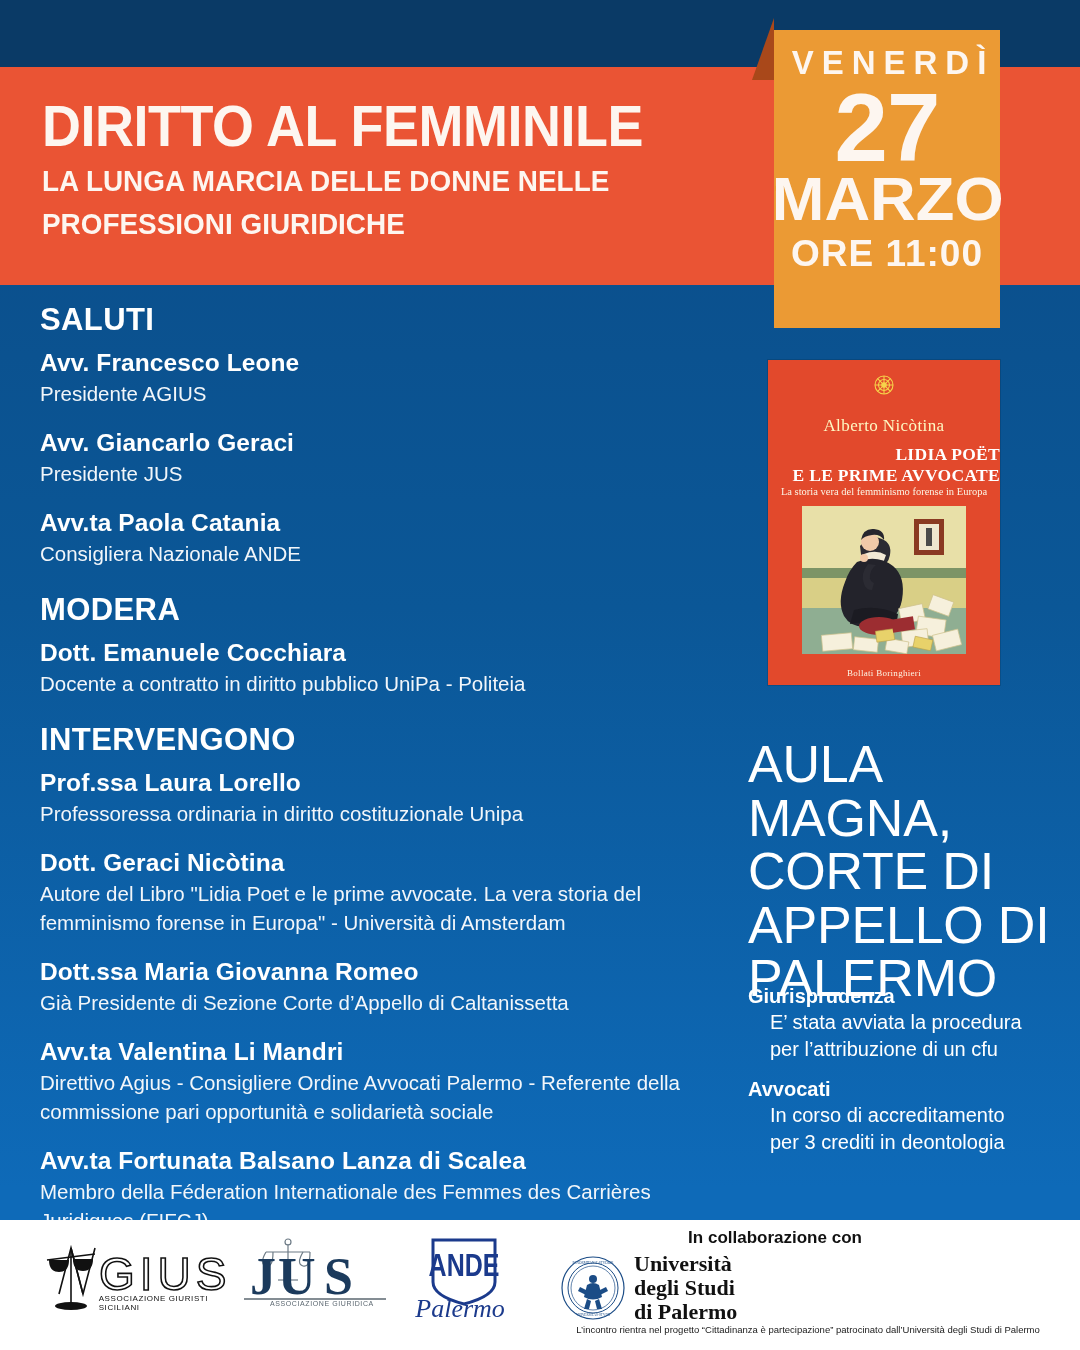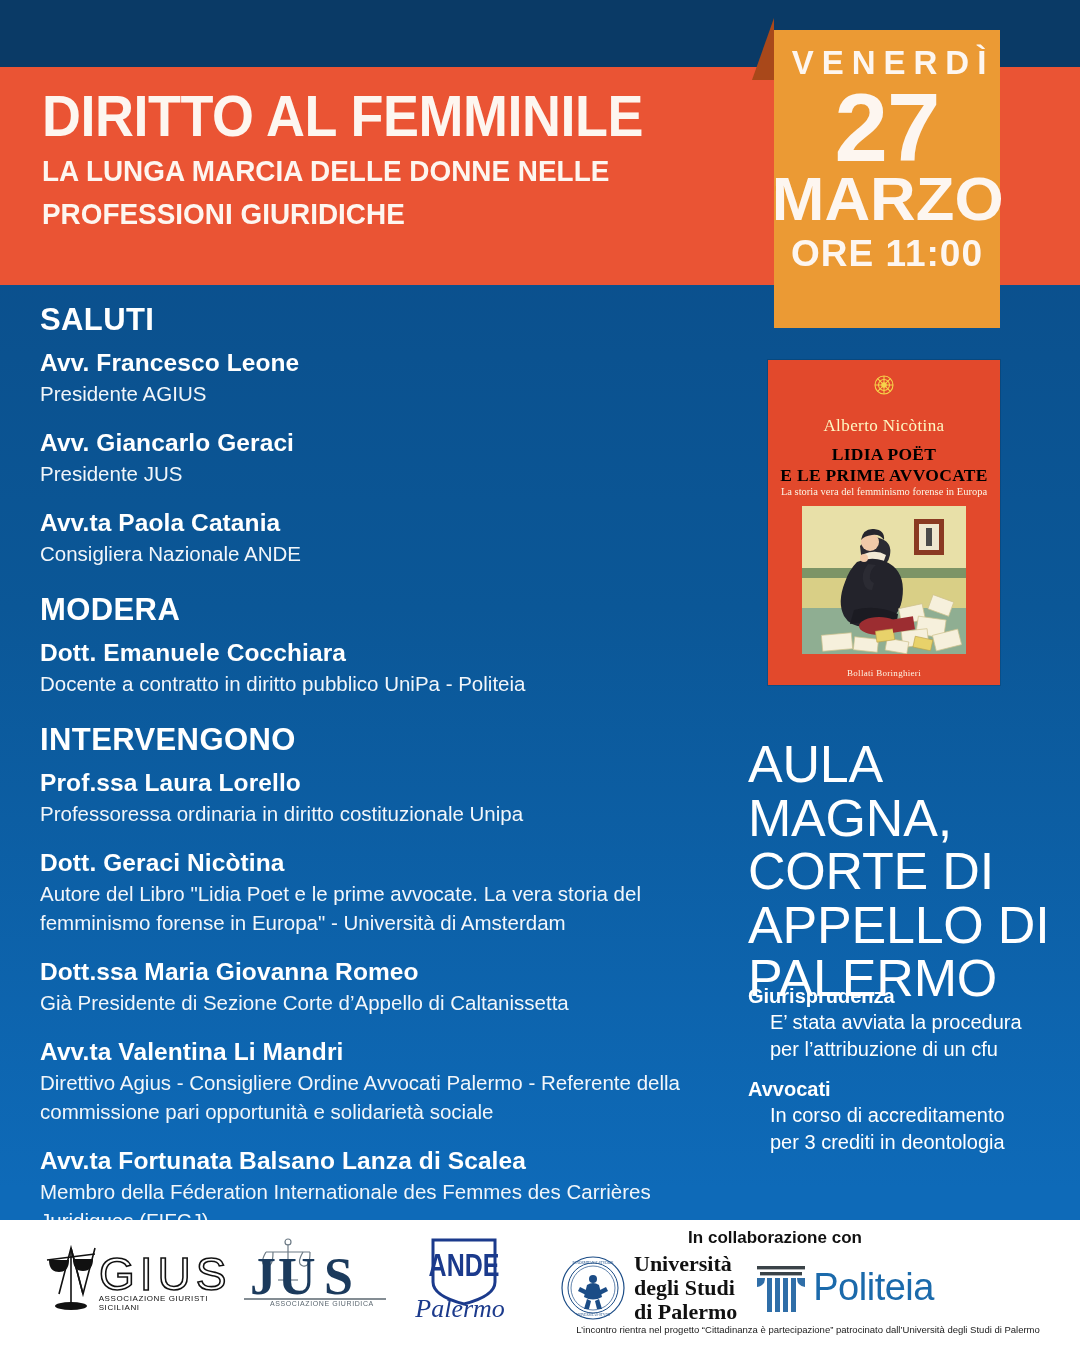--- a/index.html
+++ b/index.html
@@ -31,21 +31,21 @@
   
   .title-band {
     position: absolute;
     top: 67px; left: 0;
     width: 1080px; height: 218px;
     background: #ea5434;
   }
 
   .title-wrap {
     position: absolute;
-    top: 88px; left: 42px;
+    top: 98px; left: 42px;
     width: 680px;
   }
 
   .title-main {
     font-family: "Liberation Sans Narrow", "Liberation Sans", sans-serif;
     font-weight: 700;
     font-size: 58px;
     line-height: 0.98;
     letter-spacing: -0.5px;
     color: #fdf6f0;
@@ -173,26 +173,26 @@
   .bk-author {
     position: absolute; top: 56px; left: 0; width: 100%;
     text-align: center;
     font-family: "Liberation Serif", serif;
     font-size: 17px;
     color: #fef9c3;
     letter-spacing: 0.4px;
   }
   .bk-title {
     position: absolute; top: 84px; left: 0; width: 100%;
-    text-align: center;
+    text-align: right;
     font-family: "Liberation Serif", serif;
     font-weight: 700;
     font-size: 17.5px;
     line-height: 1.18;
-    color: #000000;
+    color: #ffffff;
     letter-spacing: 0.3px;
   }
   .bk-subtitle {
     position: absolute; top: 126px; left: 0; width: 100%;
     text-align: center;
     font-family: "Liberation Serif", serif;
     font-size: 10.5px;
     color: #fbf4e4;
   }
   .bk-art {
@@ -539,33 +539,20 @@
               <text x="33" y="61" text-anchor="middle">VNIVERSITAS·STVDII</text>
             </g>
           </svg>
           <div class="unipa-text">
             <div>Università</div>
             <div>degli Studi</div>
             <div>di Palermo</div>
           </div>
         </div>
 
-        <div style="display:flex;align-items:center;gap:2px;">
-          <svg width="60" height="60" viewBox="0 0 60 60">
-            <rect x="6" y="8" width="48" height="3.4" fill="#3a4348"></rect>
-            <rect x="9" y="14" width="42" height="3.4" fill="#3a4348"></rect>
-            <path d="M14 20 q0 8 -8 9 l0 -9 z" fill="#2f6ea8"></path>
-            <path d="M46 20 q0 8 8 9 l0 -9 z" fill="#2f6ea8"></path>
-            <rect x="16" y="20" width="5" height="34" fill="#2f6ea8"></rect>
-            <rect x="24" y="20" width="5" height="34" fill="#2f6ea8"></rect>
-            <rect x="32" y="20" width="5" height="34" fill="#2f6ea8"></rect>
-            <rect x="40" y="20" width="5" height="34" fill="#2f6ea8"></rect>
-          </svg>
-          <div class="politeia-text">Politeia</div>
-        </div>
 
       </div>
     </div>
 
     <div class="footnote">L’incontro rientra nel progetto “Cittadinanza è partecipazione” patrocinato dall’Università degli Studi di Palermo</div>
   </div>
 
 </div>
 
 </body></html>

